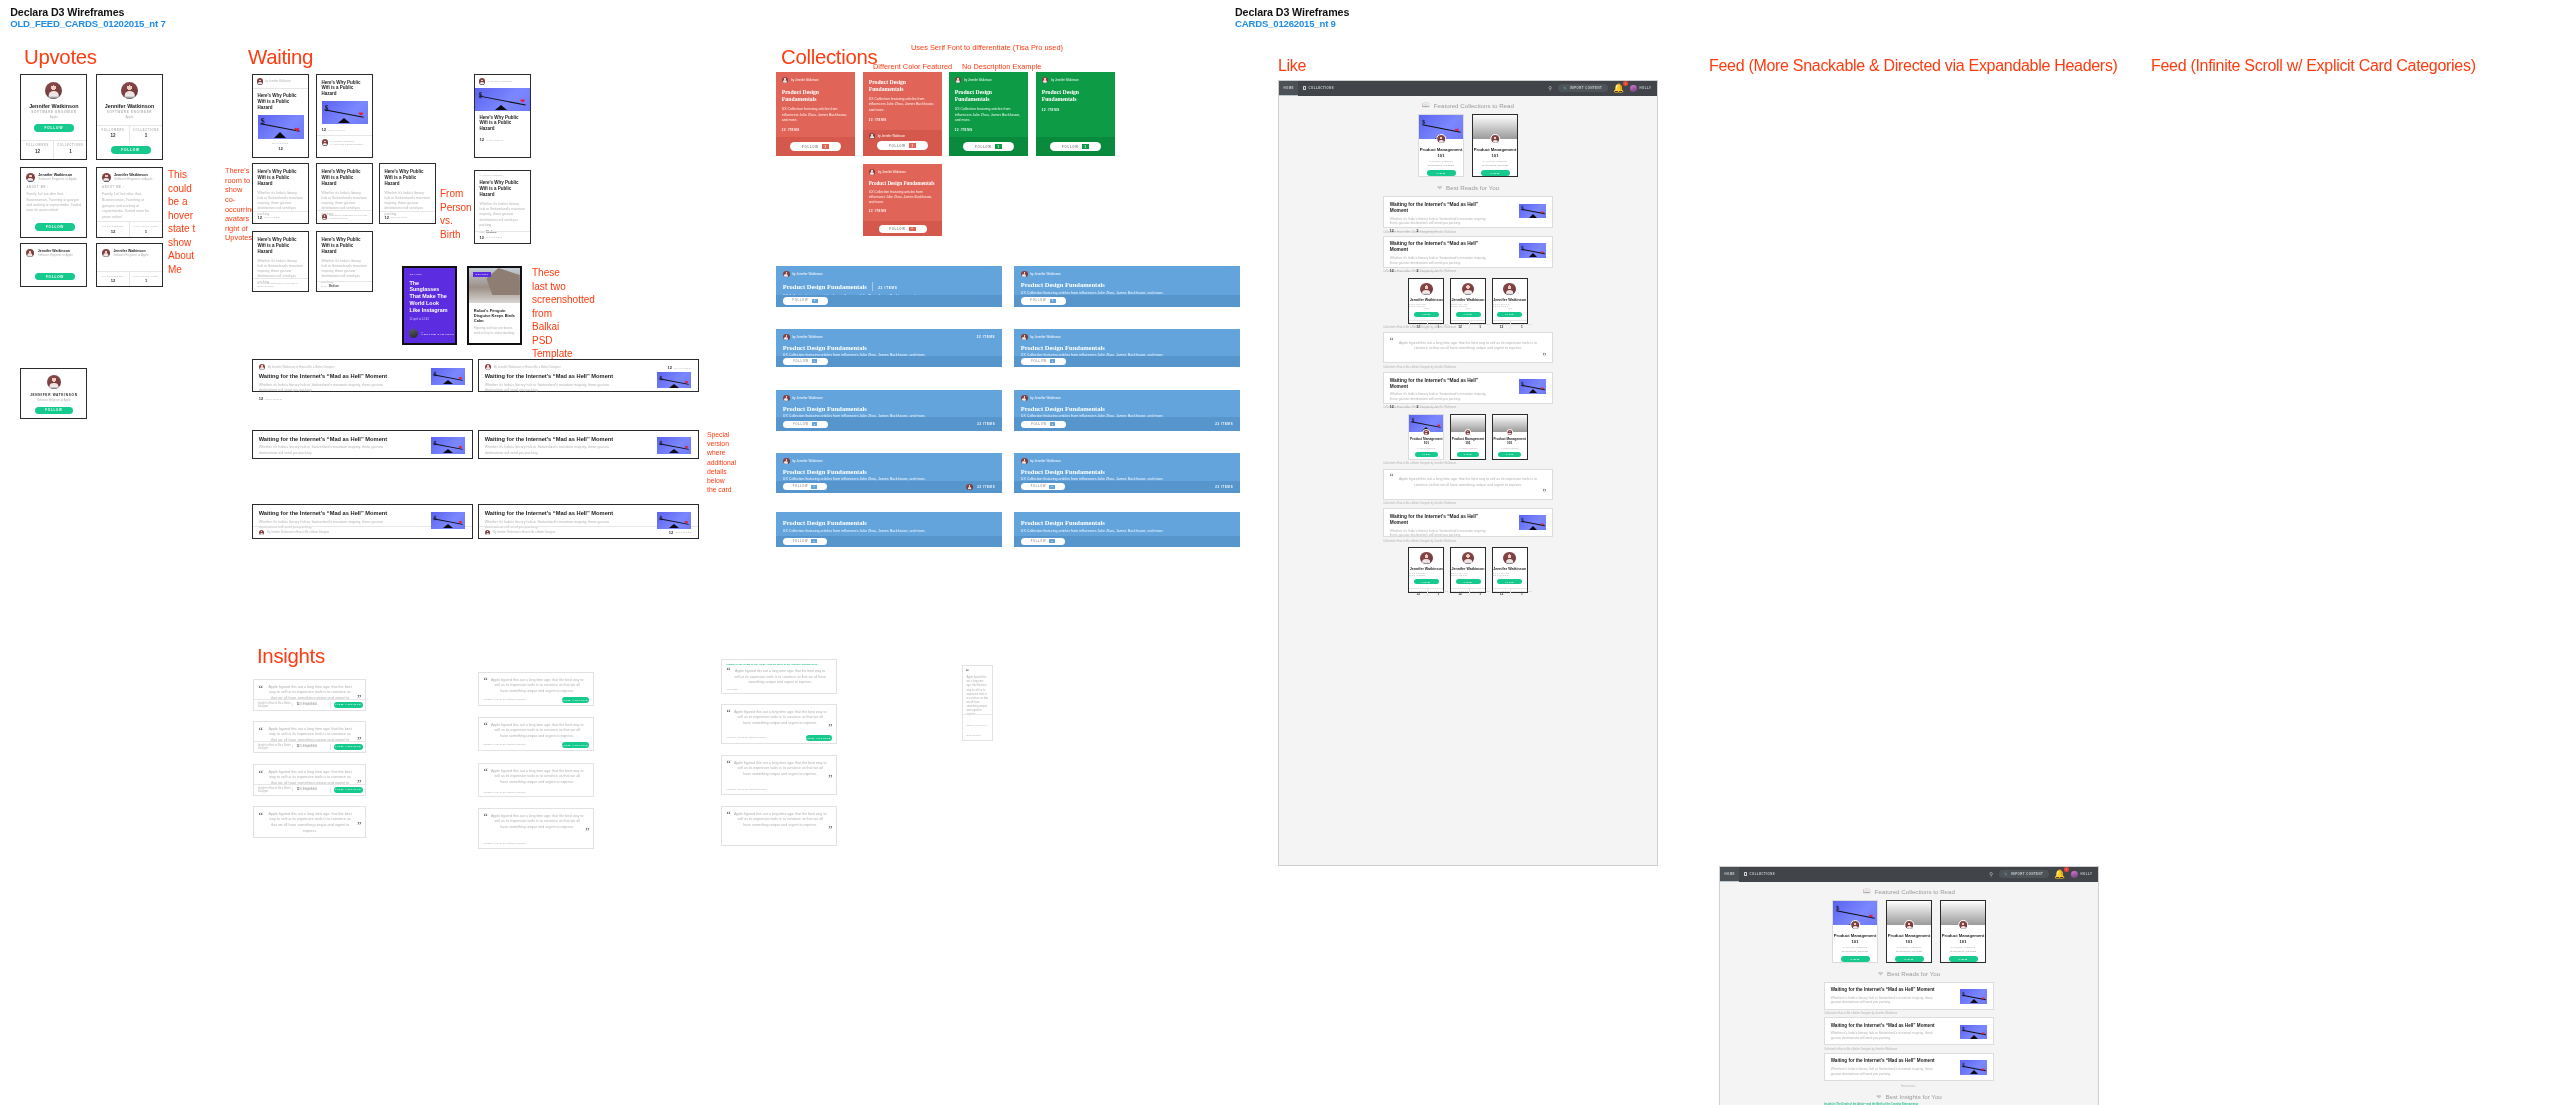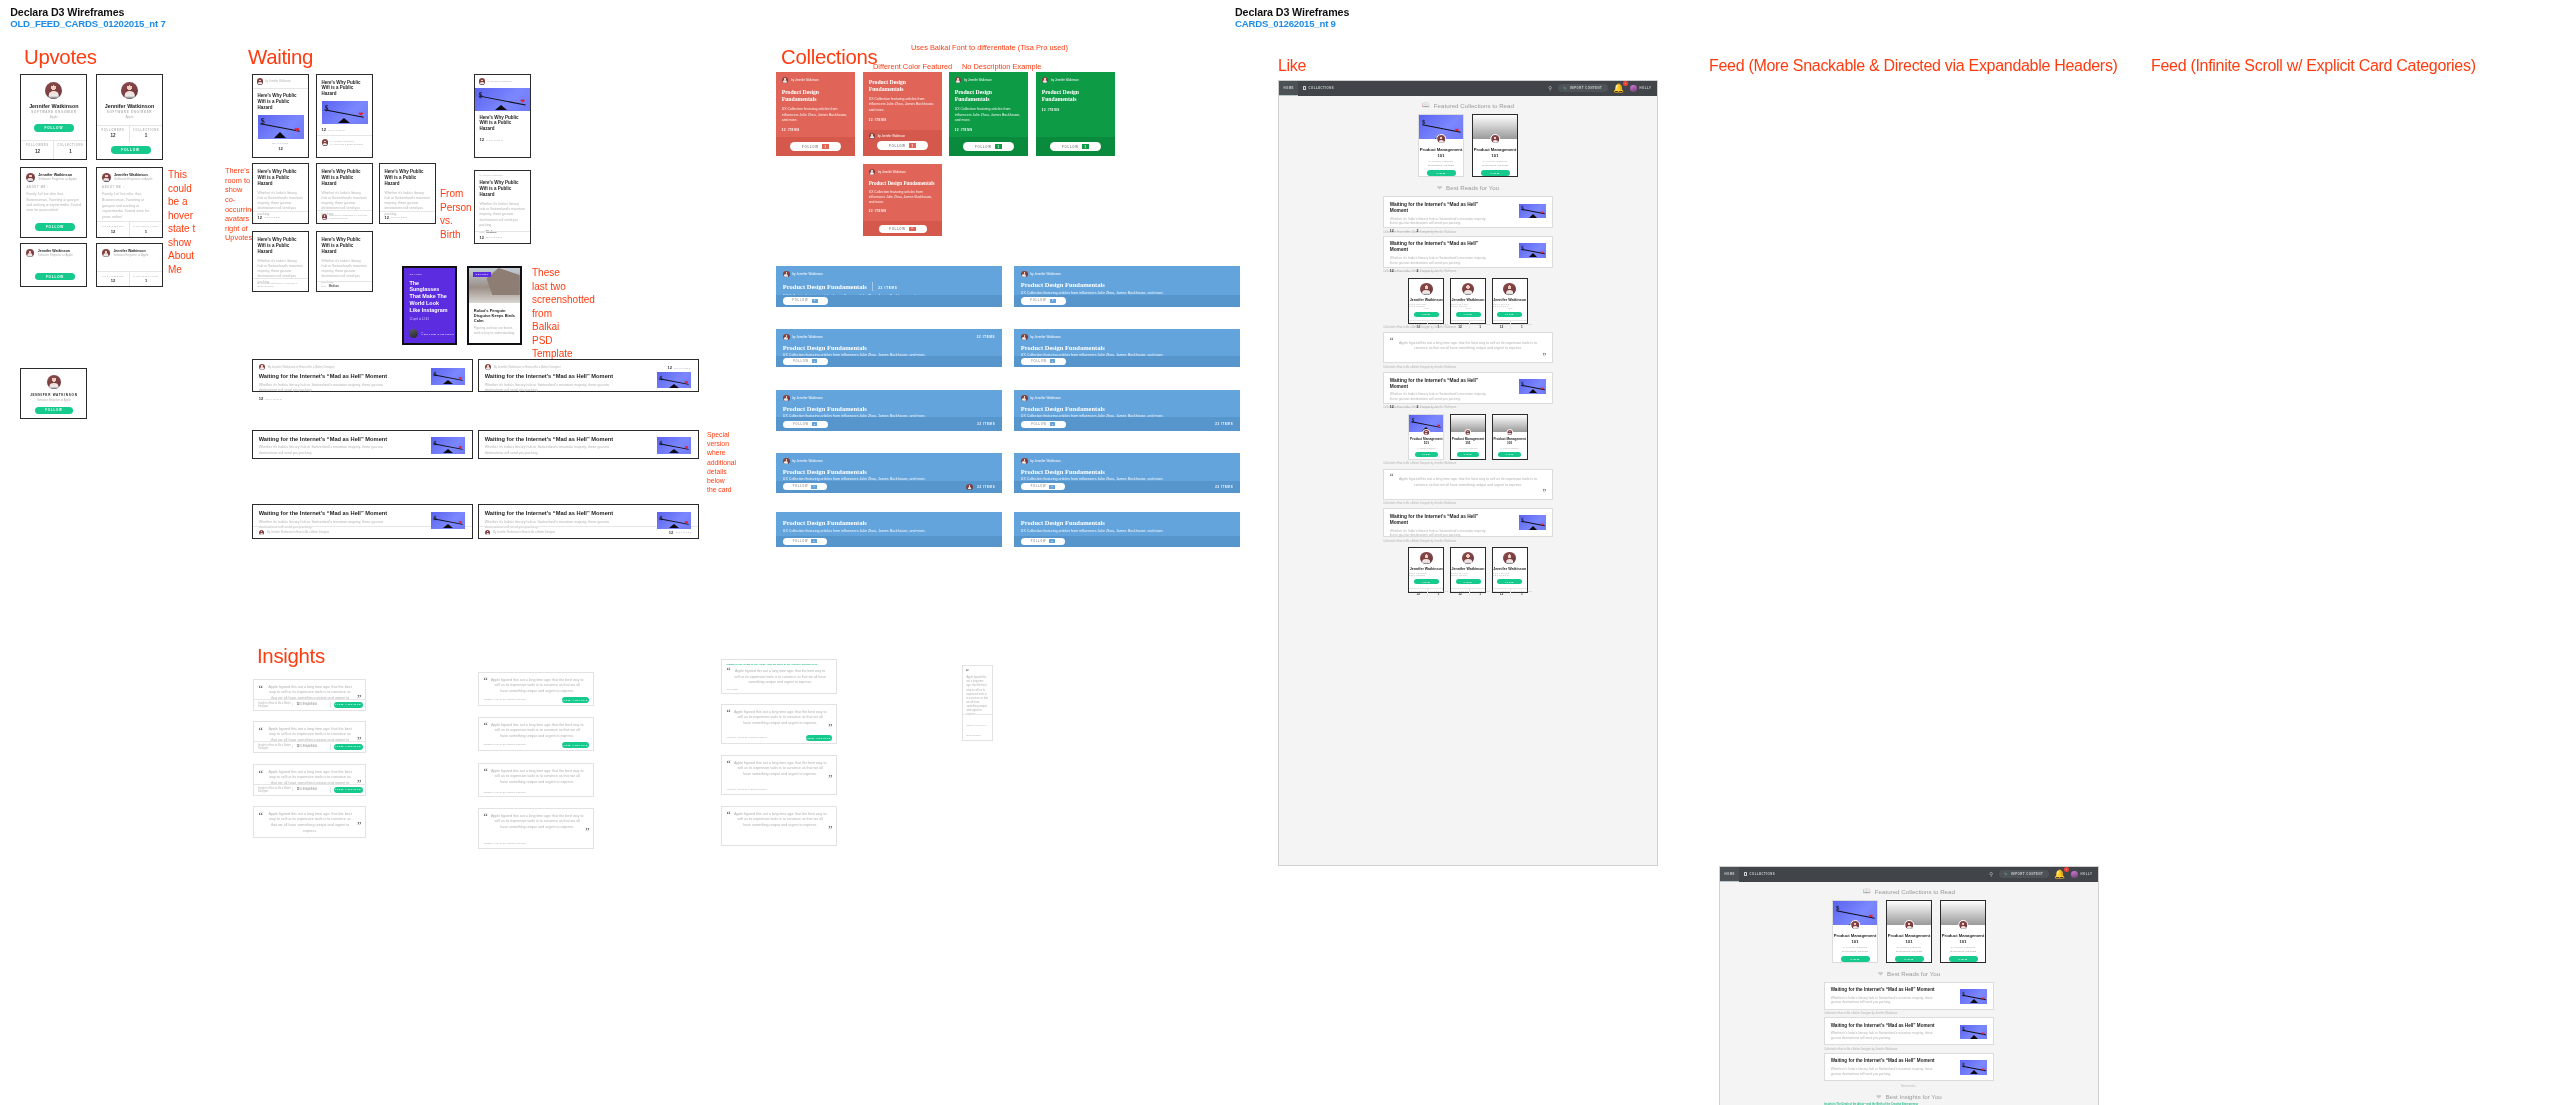--- a/index.html
+++ b/index.html
@@ -94,21 +94,21 @@
 </div>
 
 <div class="abs sec-title" style="left:24px;top:46px;">Upvotes</div>
 <div class="abs sec-title" style="left:248px;top:46px;">Waiting</div>
 <div class="abs sec-title" style="left:781px;top:46px;">Collections</div>
 <div class="abs sec-title" style="left:257px;top:645px;">Insights</div>
 <div class="abs sec-title" style="left:1278px;top:57px;font-size:16px;">Like</div>
 <div class="abs sec-title" style="left:1709px;top:57px;font-size:16px;white-space:nowrap;">Feed (More Snackable &amp; Directed via Expandable Headers)</div>
 <div class="abs sec-title" style="left:2151px;top:57px;font-size:16px;white-space:nowrap;">Feed (Infinite Scroll w/ Explicit Card Categories)</div>
 
-<div class="abs anno sm" style="left:911px;top:43px;white-space:nowrap;">Uses Balkai Font to differentiate (Tisa Pro used)</div>
+<div class="abs anno sm" style="left:911px;top:43px;white-space:nowrap;">Uses Serif Font to differentiate (Tisa Pro used)</div>
 <div class="abs anno sm" style="left:873px;top:62px;white-space:nowrap;">Different Color Featured</div>
 <div class="abs anno sm" style="left:962px;top:62px;white-space:nowrap;">No Description Example</div>
 
 <div class="abs card" style="left:20.4px;top:74px;width:67px;height:86px;">
   <div style="display:flex;flex-direction:column;align-items:center;padding-top:6.8px;">
     <div class="av" style="width:17px;height:17px;"></div>
     <div style="font-size:5.4px;font-weight:bold;color:#1d1d1d;margin-top:4px;">Jennifer Watkinson</div>
     <div class="caps muted" style="font-size:3px;margin-top:1.7px;">SOFTWARE ENGINEER</div>
     <div class="muted" style="font-size:3.2px;margin-top:0.6px;">Apple</div>
     <div class="pill" style="width:40px;height:8px;font-size:3.2px;margin-top:5.1px;">FOLLOW</div>

